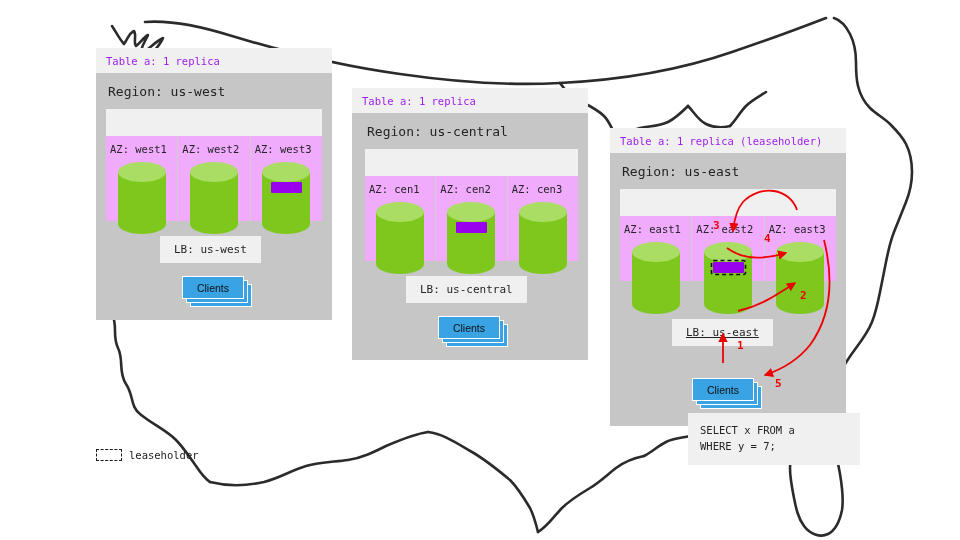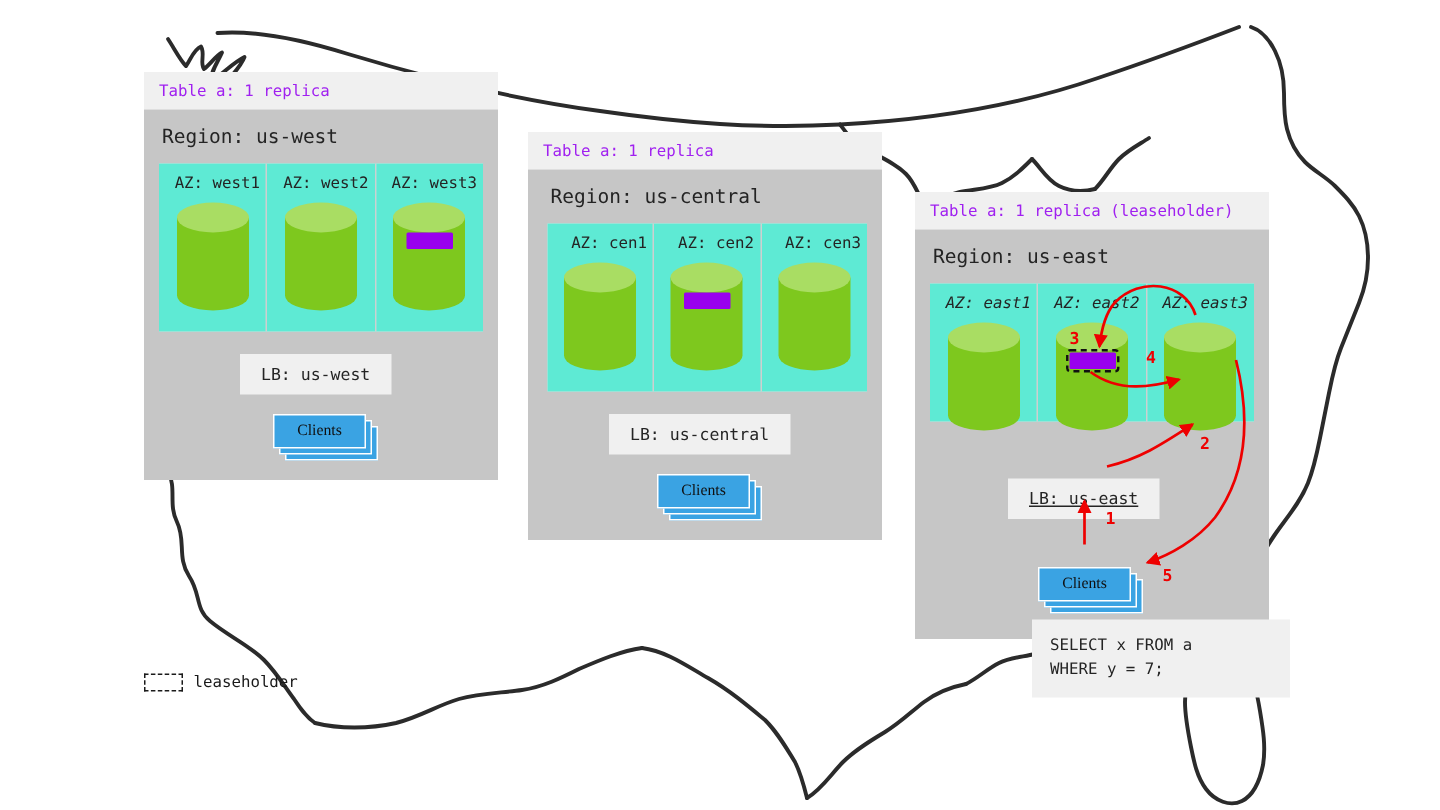--- a/index.html
+++ b/index.html
@@ -38,26 +38,27 @@
     margin:3px 0 10px 2px;
     white-space:nowrap;
   }
   .az-row{
     display:flex;
     background:#f0f0f0;
     position:relative;
   }
   .az-cell{
     flex:1 1 0;
-    background:#5eead4;
+    background:#f0abfc;
     border-right:1px solid #cfcfcf;
     padding:7px 4px 14px 4px;
-    text-align:right;
+    text-align:left;
     position:relative;
     box-sizing:border-box;
+    margin-top:27px;
   }
   .az-cell:last-child{border-right:none;}
   .az-label{
     font-size:10.5px;
     color:#242424;
     font-family:"DejaVu Sans Mono","Liberation Mono",monospace;
     white-space:nowrap;
     margin-bottom:6px;
     display:block;
   }
@@ -89,21 +90,21 @@
     border:1px solid #ffffff;
     box-sizing:border-box;
   }
   .clients .s3{left:8px;top:8px;}
   .clients .s2{left:4px;top:4px;}
   .clients .s1{left:0;top:0;}
   .clients .label{
     position:absolute;left:0;top:0;width:62px;height:23px;
     display:flex;align-items:center;justify-content:center;
     font-size:10.5px;color:#101010;
-    font-family:Liberation Serif, serif;
+    font-family:Liberation Sans, sans-serif;
     z-index:6;
   }
 
   
   .sql-box{
     position:absolute;
     background:#f0f0f0;
     color:#242424;
     font-size:10.5px;
     line-height:1.55;
@@ -293,21 +294,21 @@
         <div class="label">Clients</div>
       </div>
     </div>
   </div>
 
   <div class="region-panel" style="left:610px;top:128px;width:236px;">
     <div class="panel-header">Table a: 1 replica (leaseholder)</div>
     <div class="panel-body" style="height:253px;">
       <div class="region-title">Region: us-east</div>
 
-      <div class="az-row" style="height:92px;font-style:italic;">
+      <div class="az-row" style="height:92px;">
         <div class="az-cell">
           <span class="az-label">AZ: east1</span>
           <div class="cyl-wrap">
             <svg width="54" height="74" viewBox="0 0 54 74">
               <path d="M3,11 L3,63 A24,10 0 0 0 51,63 L51,11 Z" fill="#7ec81e"></path>
               <ellipse cx="27" cy="11" rx="24" ry="10" fill="#a9dd63"></ellipse>
             </svg>
           </div>
         </div>
         <div class="az-cell">

